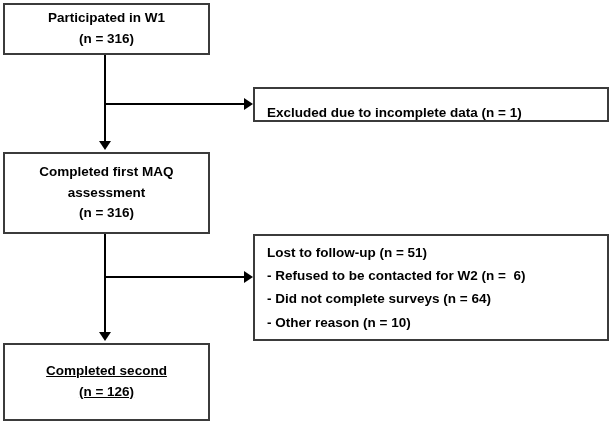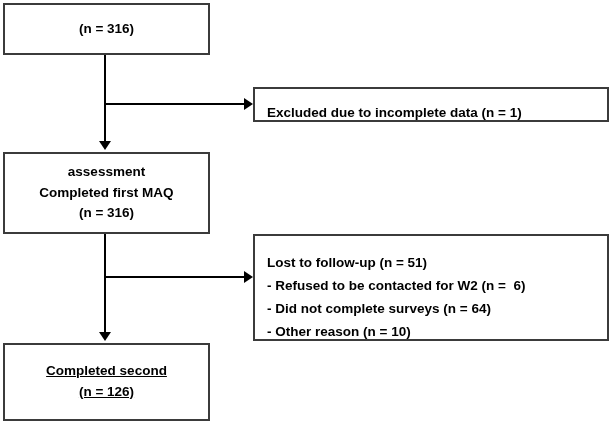--- a/index.html
+++ b/index.html
@@ -31,22 +31,22 @@
     font-weight: bold;
     color: #000000;
     line-height: 1.52;
     white-space: pre;
   }
   .node.centered .line {
     text-align: center;
     padding: 0 4px;
   }
   .node.leftal {
-    justify-content: center;
-    padding-top: 19px;
+    justify-content: flex-start;
+    padding-top: 5px;
   }
   .node.leftal .line {
     text-align: left;
     padding-left: 12px;
     line-height: 1.72;
   }
   .node.leftal.single {
     justify-content: center;
     padding-top: 17px;
   }
@@ -94,26 +94,27 @@
   <div class="hline" style="left:105px; top:103px; width:141px;"></div>
   <div class="arrow-right" style="left:244px; top:98px;"></div>
 
   <div class="vline" style="left:104px; top:234px; height:98px;"></div>
   <div class="arrow-down" style="left:99px; top:332px;"></div>
 
   <div class="hline" style="left:105px; top:276px; width:141px;"></div>
   <div class="arrow-right" style="left:244px; top:271px;"></div>
 
   <div class="node centered" style="left:3px; top:3px; width:207px; height:52px;">
+    <div class="line">Participated in W1</div>
     <div class="line">(n = 316)</div>
   </div>
 
   <div class="node centered" style="left:3px; top:152px; width:207px; height:82px;">
+    <div class="line">Completed first MAQ</div>
     <div class="line">assessment</div>
-    <div class="line">Completed first MAQ</div>
     <div class="line">(n = 316)</div>
   </div>
 
   <div class="node centered" style="left:3px; top:343px; width:207px; height:78px;text-decoration:underline;">
     <div class="line">Completed second</div>
     <div class="line">(n = 126)</div>
   </div>
 
   <div class="node leftal single" style="left:253px; top:87px; width:356px; height:35px;">
     <div class="line">Excluded due to incomplete data (n = 1)</div>

